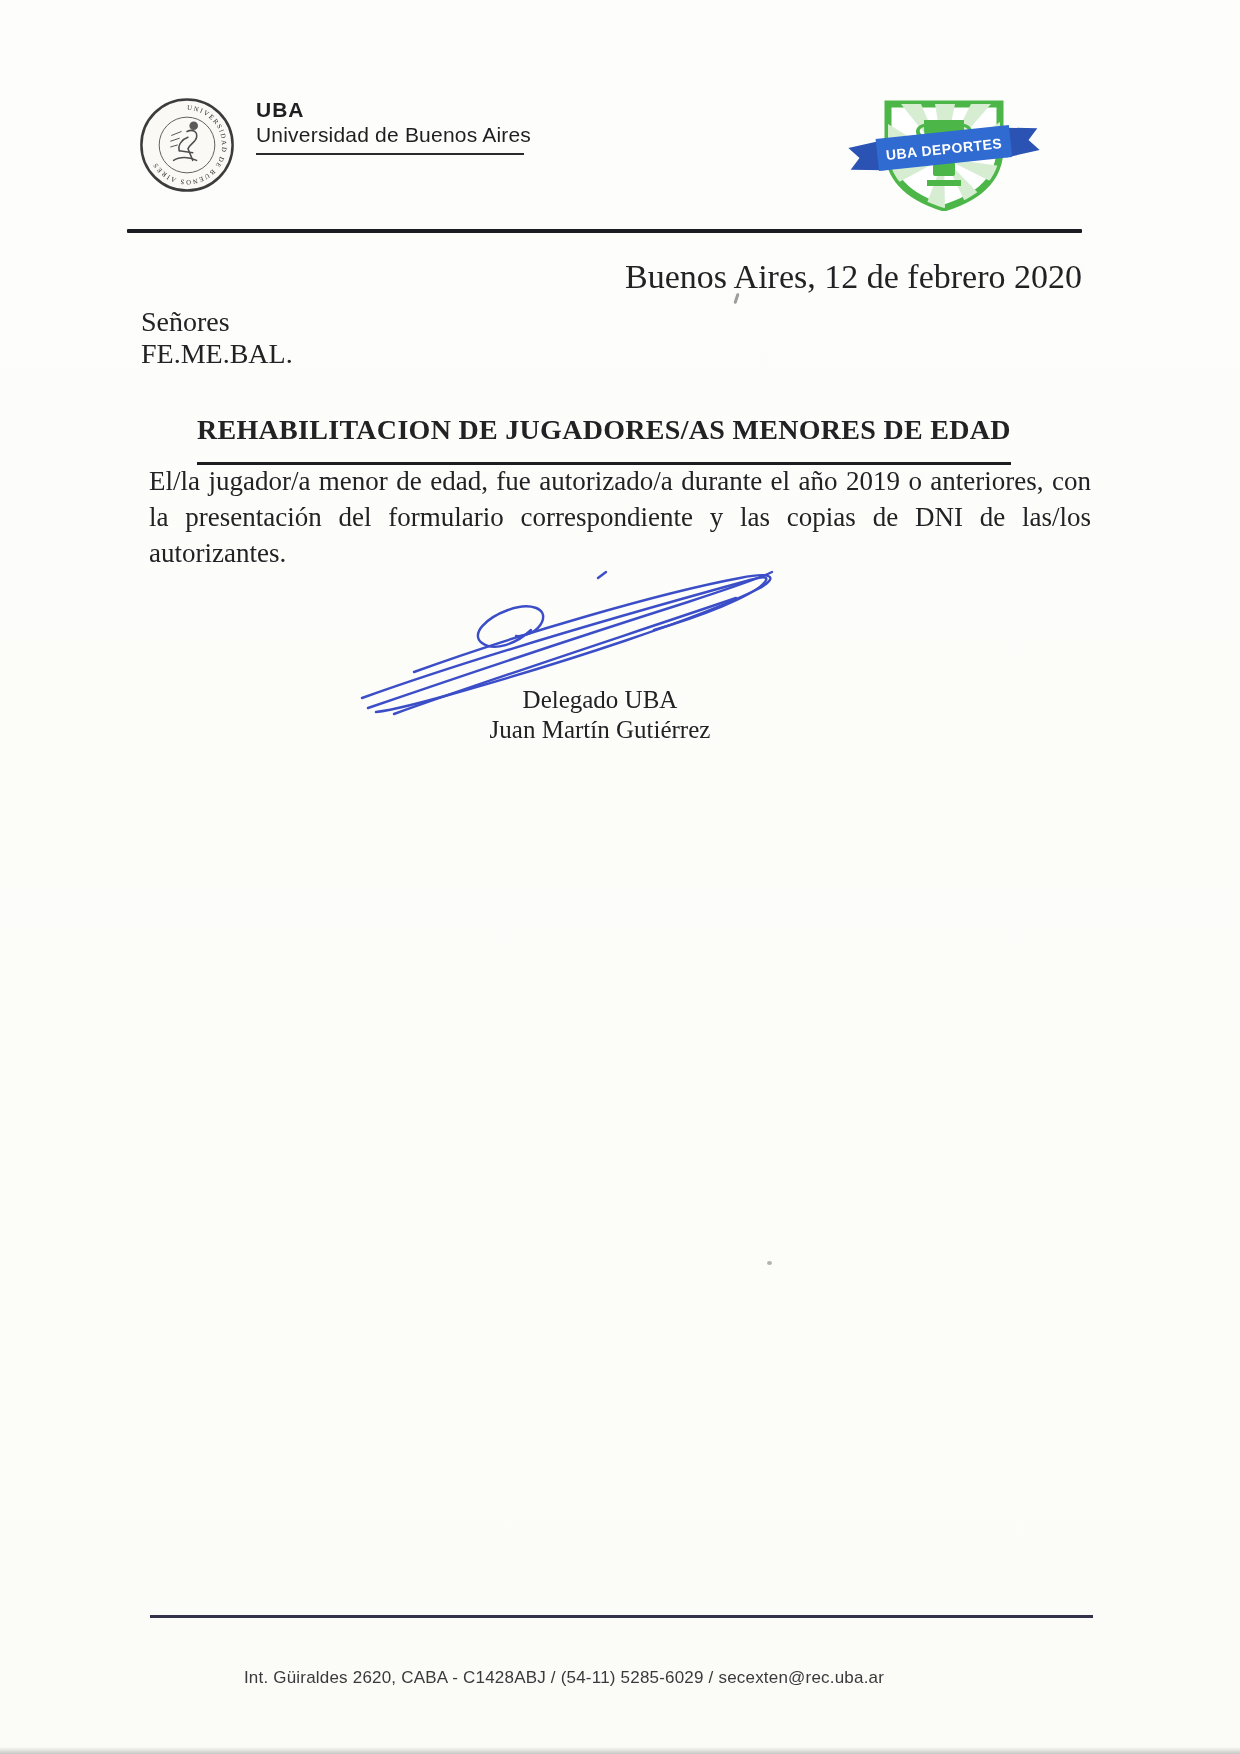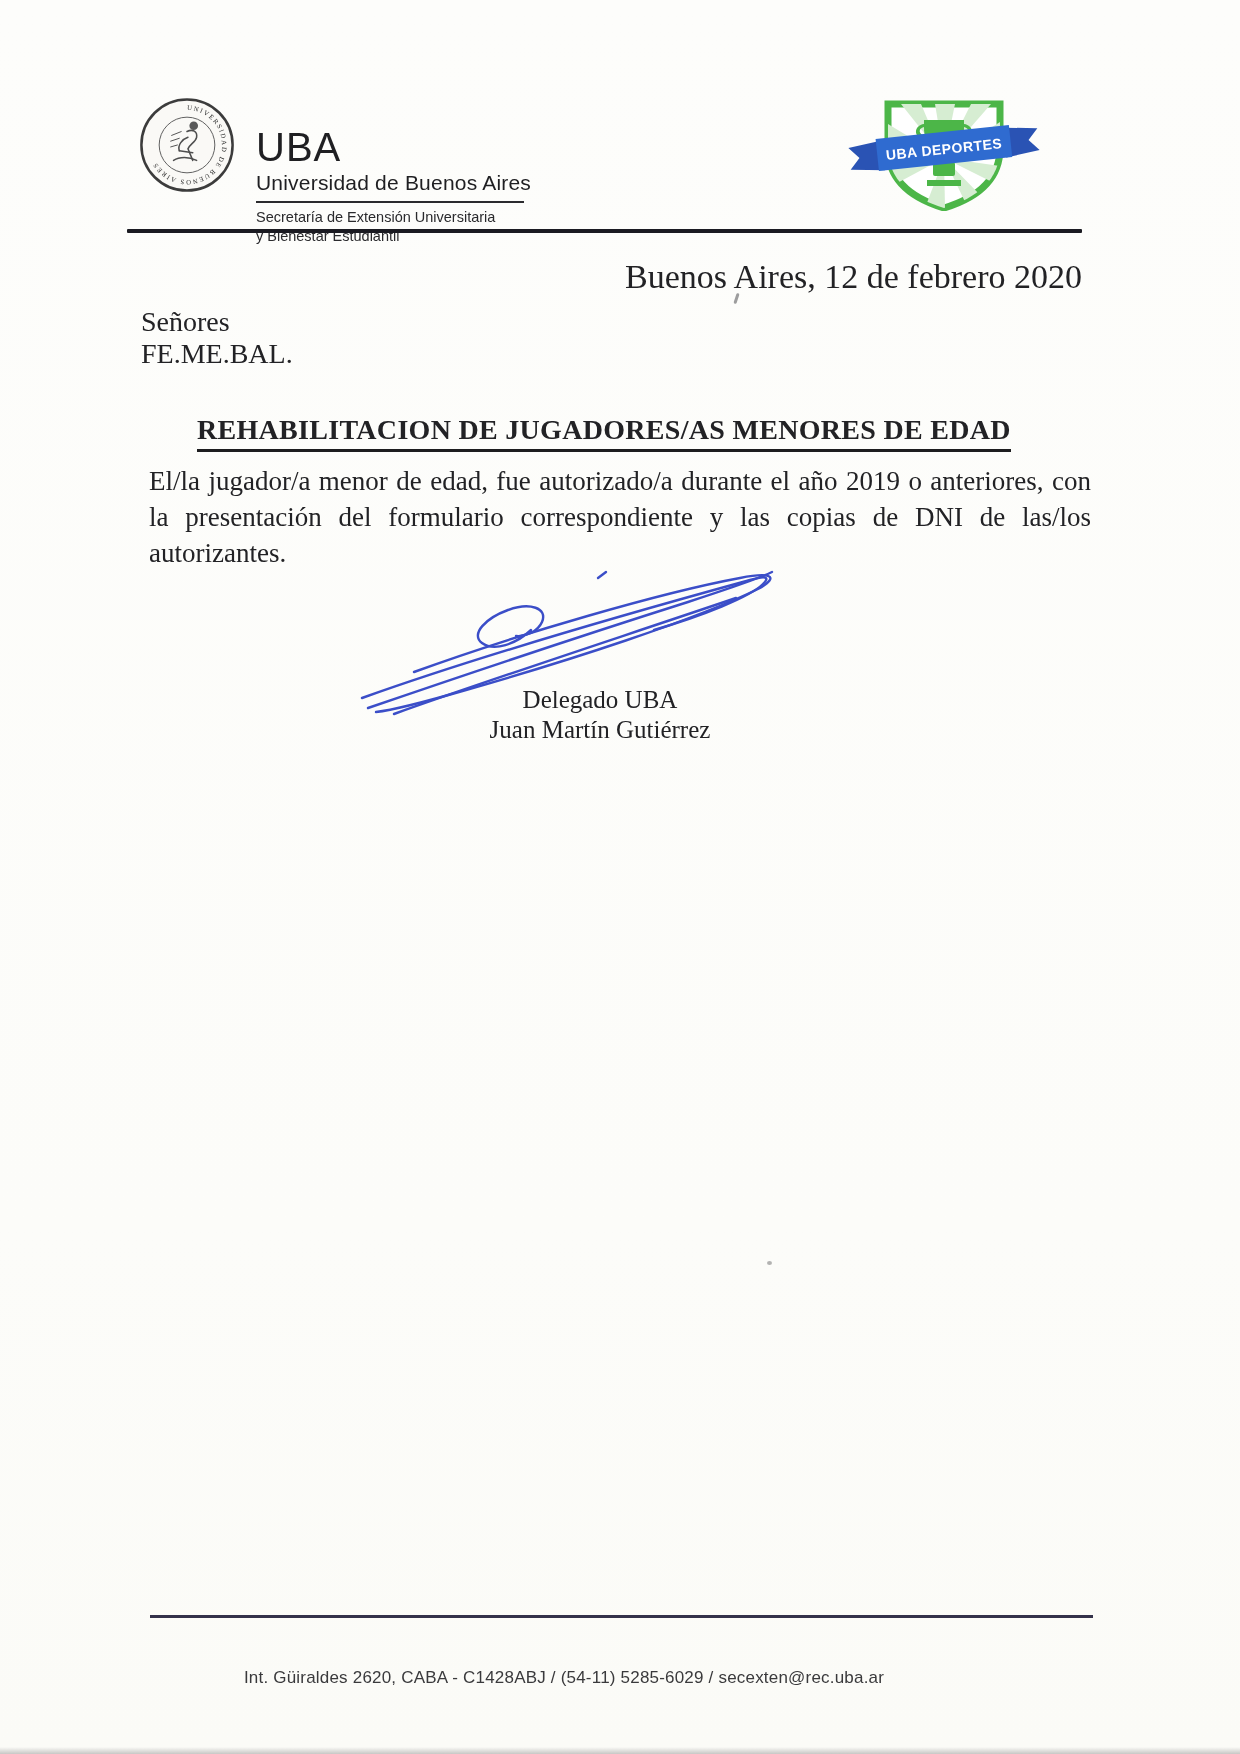--- a/index.html
+++ b/index.html
@@ -8,34 +8,34 @@
     width:1240px;height:1754px;
     margin:0 auto;
     background:linear-gradient(180deg,#fdfdfb 0%,#fcfcf9 70%,#fbfbf7 100%);
     overflow:hidden;
     font-family:"Liberation Serif", serif;
     color:#222225;
   }
   
   .seal{position:absolute;left:139px;top:97px;width:96px;height:96px;}
   .brandblock{position:absolute;left:256px;top:99px;font-family:"Liberation Sans",sans-serif;color:#1f1f22;}
-  .brand{font-size:40px;font-weight:normal;letter-spacing:1px;line-height:1.02;margin-top:28px;}
+  .brand{font-size:21px;font-weight:bold;letter-spacing:1px;line-height:1.02;}
   .university{font-size:21px;margin-top:3px;letter-spacing:.2px;}
   .brand-divider{width:268px;height:2px;background:#2b2b2e;margin-top:6px;margin-bottom:5px;}
   .secretariat{font-size:14.5px;line-height:1.3;color:#2a2a2d;}
   .badge{position:absolute;left:843px;top:96px;width:200px;height:115px;}
   .badge text{font-family:"Liberation Sans",sans-serif;}
   .header-rule{position:absolute;left:127px;top:229px;width:955px;height:4px;background:#1b1b22;border-radius:1px;}
   
   .date-line{position:absolute;top:258px;right:158px;font-size:34px;}
   .addressee{position:absolute;left:141px;top:306px;font-size:28px;line-height:32px;}
   .letter-title{
     position:absolute;left:197px;top:414px;
     font-size:28px;font-weight:bold;letter-spacing:.3px;
-    border-bottom:3px solid #1d1d1f;padding-bottom:3px;white-space:nowrap;
+    border-bottom:3px solid #1d1d1f;padding-bottom:16px;white-space:nowrap;
   }
   .letter-body{
     position:absolute;left:149px;top:463px;width:942px;
     font-size:27px;line-height:36px;text-align:justify;
   }
   .signature-svg{position:absolute;left:358px;top:538px;width:424px;height:178px;}
   .sign-block{position:absolute;left:430px;top:685px;width:340px;text-align:center;font-size:25px;line-height:30px;}
   
   .footer-rule{position:absolute;left:150px;top:1615px;width:943px;height:3px;background:#34324a;}
   .footer-contact{
@@ -70,24 +70,20 @@
         <path d="M42,56 L56,58"></path>
         <path d="M36,66 C42,62 52,62 60,66"></path>
         <path d="M34,40 L44,36 M33,46 L42,43 M33,52 L40,50" stroke-width="1"></path>
       </g>
     </svg>
 
     <div class="brandblock">
       <div class="brand">UBA</div>
       <div class="university">Universidad de Buenos Aires</div>
       <div class="brand-divider"></div>
-      <div class="secretariat">
-        <div>Secretaría de Extensión Universitaria</div>
-        <div>y Bienestar Estudiantil</div>
-      </div>
     </div>
 
     <svg class="badge" viewBox="0 0 200 115">
       <defs>
         <clipPath id="shieldClip">
           <path d="M45,8 L157,8 L157,52 C157,84 134,102 101,112 C68,102 45,84 45,52 Z"></path>
         </clipPath>
       </defs>
       <path d="M45,8 L157,8 L157,52 C157,84 134,102 101,112 C68,102 45,84 45,52 Z" fill="#ffffff" stroke-width="7" stroke="#4cb648"></path>
       <g clip-path="url(#shieldClip)" fill="#d6edd2">

